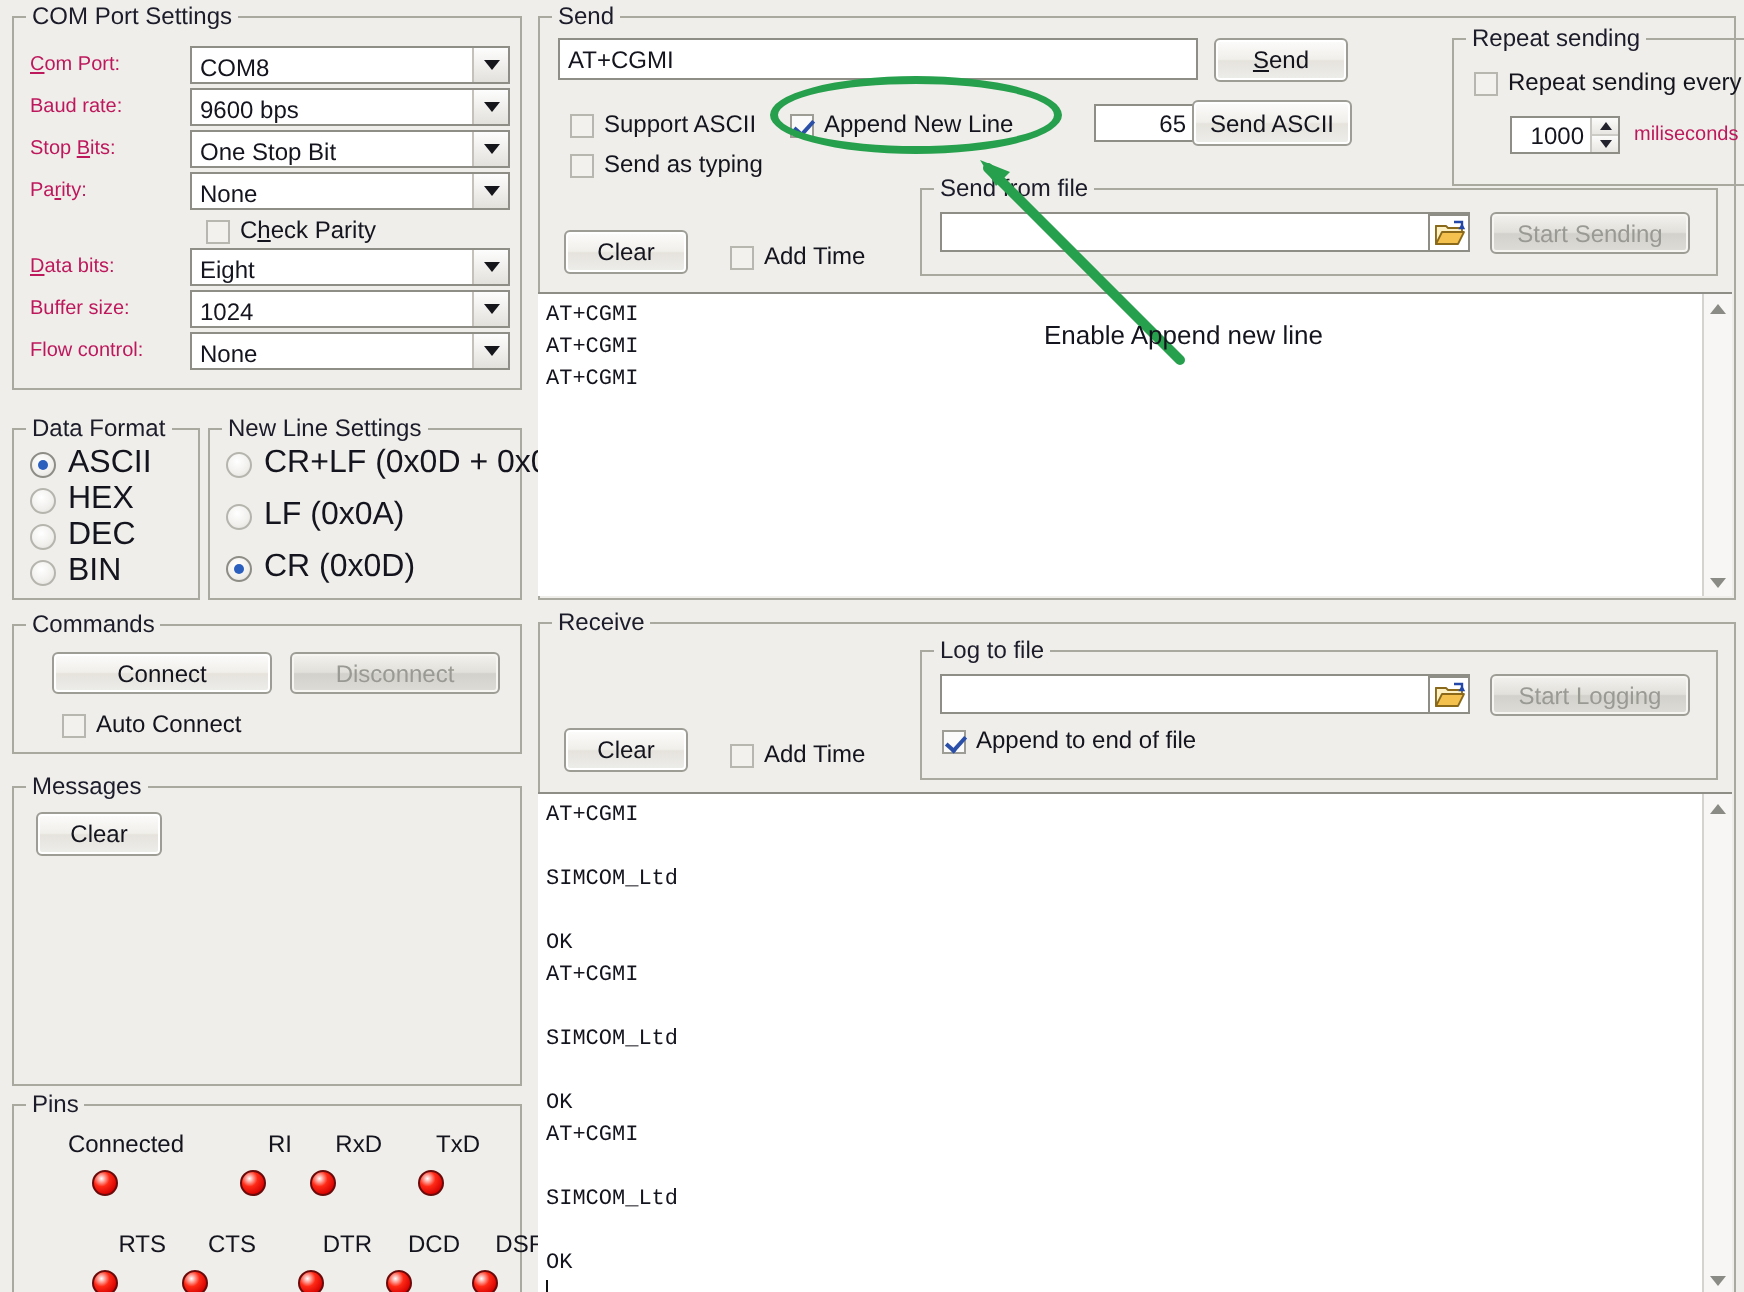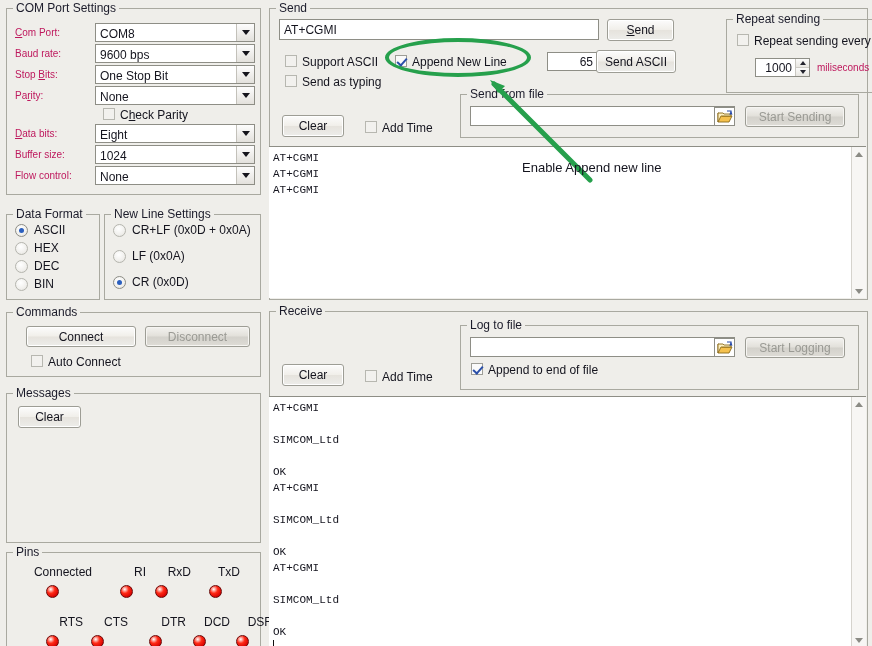--- a/index.html
+++ b/index.html
@@ -60,21 +60,21 @@
     box-shadow:inset 0 0 0 1px #ffffff;
   }
   .btn.dis{
     color:#9a9a94;
     background:linear-gradient(#f3f2ef,#e2e0da 48%,#d3d1cb 52%,#dedcd6);
     box-shadow:inset 0 0 0 1px #f6f5f2;
   }
   .btn u{text-decoration:underline;}
 
   
-  .cb{position:absolute;display:flex;align-items:flex-start;white-space:nowrap;}
+  .cb{position:absolute;display:flex;align-items:flex-end;white-space:nowrap;}
   .cbx{
     width:12px;height:12px;box-sizing:border-box;
     border:1px solid #b7b7b0;background:#f2f1ee;
     margin-right:5px;position:relative;flex:none;
   }
   .cb.on .cbx{border:1px solid #9d9d96;background:#fafafa;}
   .cb.on .cbx:after{
     content:"";position:absolute;left:3px;top:0px;width:4px;height:8px;
     border:solid #2a4fa8;border-width:0 2px 2px 0;transform:rotate(42deg);
   }
@@ -86,21 +86,21 @@
     width:13px;height:13px;border-radius:50%;box-sizing:border-box;
     border:1px solid #b5b5ae;
     background:radial-gradient(circle at 42% 34%,#ffffff 0%,#f0efec 62%,#dedcd6 100%);
     margin-right:6px;position:relative;flex:none;
   }
   .rd.on .rdx{border:1px solid #8d8d86;}
   .rd.on .rdx:after{
     content:"";position:absolute;left:3px;top:3px;width:5px;height:5px;
     border-radius:50%;background:#2b5fbe;
   }
-  .rd .rdl{font-size:12px;color:#14141e;}
+  .rd .rdl{font-size:16px;color:#14141e;}
 
   
   .spin{
     position:absolute;height:19px;background:#fff;border:1px solid #8e8e86;
     box-sizing:border-box;display:flex;align-items:stretch;
   }
   .spin .sv{flex:1;display:flex;align-items:center;justify-content:flex-end;
     padding-right:3px;font-size:12px;color:#14141e;}
   .spin .sbt{width:13px;border-left:1px solid #c9c7c1;display:flex;flex-direction:column;}
   .spin .sbt div{

